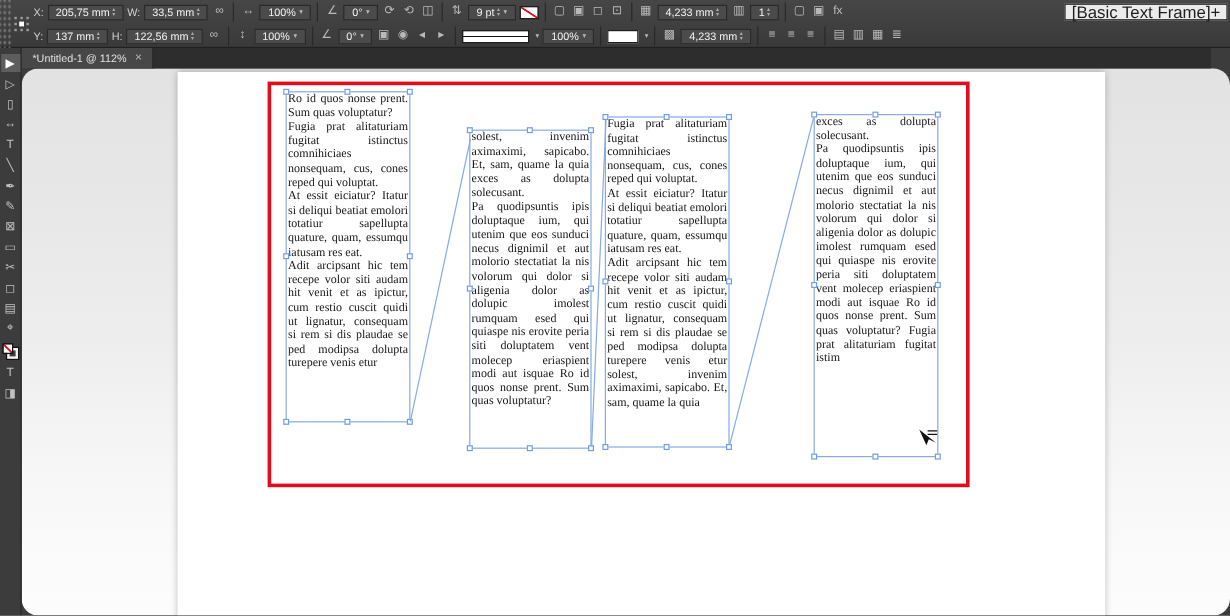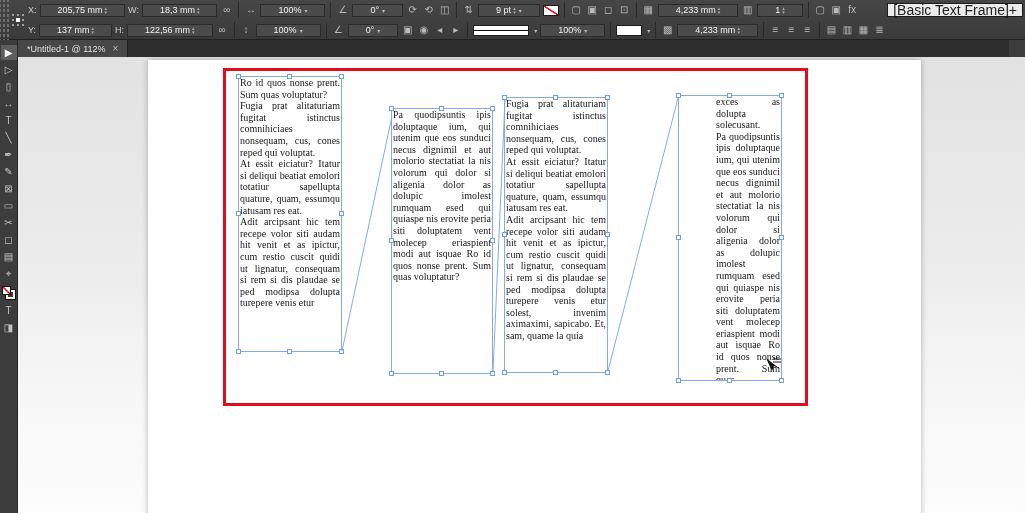--- a/index.html
+++ b/index.html
@@ -16,21 +16,21 @@
   .proxy { position:absolute; left:11px; top:13px; width:14px; height:14px; display:grid;
            grid-template-columns:repeat(3,1fr); grid-template-rows:repeat(3,1fr); gap:1px; }
   .proxy i { width:2px; height:2px; margin:auto; background:#9d9d9d; }
   .proxy i.sel { background:#fff; box-shadow:0 0 0 1px #fff; }
 
   .row { position:absolute; left:28px; right:2px; height:20px; display:flex; align-items:center;
          gap:3px; font-size:9px; color:#ddd; white-space:nowrap; }
   .row1 { top:0; } .row2 { top:20px; }
   .lbl { color:#cfcfcf; flex:none; }
   .fld { display:flex; align-items:center; gap:1px; background:#4b4b4b; border:1px solid #2a2a2a;
-         height:13px; padding:0 17px; color:#f1f1f1; flex:none; }
+         height:13px; padding:0 6px; color:#f1f1f1; flex:none; }
   .spin { display:flex; flex-direction:column; justify-content:center; font-size:5px;
           line-height:4px; color:#a9a9a9; margin-left:1px; }
   .dd { font-size:6px; color:#b8b8b8; margin-left:2px; }
   .ico { min-width:13px; text-align:center; color:#b9b9b9; font-size:10px; line-height:14px; flex:none; }
   .sep { width:1px; height:16px; background:#292929; flex:none; margin:0 2px; }
   .swatch-none { width:16px; height:11px; flex:none; border:1px solid #1d1d1d;
                  background:linear-gradient(to top right,#fff 43%,#e01020 47%,#e01020 53%,#fff 57%); }
   .stroke-preview { width:56px; height:11px; flex:none; border:1px solid #1d1d1d;
                  background:linear-gradient(#fff 40%,#101010 40%,#101010 58%,#fff 58%); }
   .fill-swatch { width:26px; height:11px; flex:none; background:#fff; border:1px solid #1d1d1d; }
@@ -53,21 +53,21 @@
 
   
   .tabbar { position:absolute; left:18px; top:40px; right:16px; height:17px; background:#2d2d2d;
             display:flex; align-items:stretch; z-index:8; }
   .tab { display:flex; align-items:center; gap:7px; background:#474747; color:#e0e0e0;
          font-size:9px; padding:0 9px; border-right:1px solid #1f1f1f; }
   .tab-close { color:#b5b5b5; font-size:10px; }
 
   
   .docarea { position:absolute; left:18px; top:57px; right:0; bottom:0; overflow:hidden;
-             background:linear-gradient(#e2e2e2,#ececec 45%,#f7f7f7 75%,#fdfdfd); }
+             background:linear-gradient(#e2e2e2,#ececec 45%,#f7f7f7 75%,#fdfdfd);border-radius:14px; }
   .page { position:absolute; left:130px; top:3px; width:773px; height:470px; background:#fff;
           box-shadow:0 0 6px rgba(0,0,0,0.28); }
   .red-rect { position:absolute; left:205px; top:11px; width:585px; height:338px;
               border:3px solid #e20d1c; z-index:1; }
 
   .tframe { position:absolute; border:1px solid #86abe4; z-index:2; }
   .txt { height:100%; overflow:hidden; padding:0 1px; font-family:"Liberation Serif", serif;
          font-size:10px; line-height:11.6px; text-align:justify; color:#161616; }
   .txt p { margin:0; }
 
@@ -102,21 +102,21 @@
       <span class="lbl">X:</span>
       <span class="fld">
         <span>205,75 mm</span>
         <span class="spin">
             <span>▴</span>
             <span>▾</span>
           </span>
       </span>
       <span class="lbl">W:</span>
       <span class="fld">
-        <span>18,3 mm</span>
+        <span>33,5 mm</span>
         <span class="spin">
             <span>▴</span>
             <span>▾</span>
           </span>
       </span>
       <span class="ico">∞</span>
       <span class="sep"></span>
       <span class="ico">↔</span>
       <span class="fld">
         <span>100%</span>
@@ -285,20 +285,21 @@
         <span class="handle h-tm"></span>
         <span class="handle h-tr"></span>
         <span class="handle h-ml"></span>
         <span class="handle h-mr"></span>
         <span class="handle h-bl"></span>
         <span class="handle h-bm"></span>
         <span class="handle h-br"></span>
       </div>
     <div class="tframe text-frame" style="left:373px; top:51px; width:102px; height:266px;">
       <div class="txt">
+          <p>solest, invenim aximaximi, sapicabo. Et, sam, quame la quia exces as dolupta solecusant.</p>
           <p>Pa quodipsuntis ipis doluptaque ium, qui utenim que eos sunduci necus dignimil et aut molorio stectatiat la nis volorum qui dolor si aligenia dolor as dolupic imolest rumquam esed qui quiaspe nis erovite peria siti doluptatem vent molecep eriaspient modi aut isquae Ro id quos nonse prent. Sum quas voluptatur?</p>
         </div>
     <span class="handle h-tl"></span>
         <span class="handle h-tm"></span>
         <span class="handle h-tr"></span>
         <span class="handle h-ml"></span>
         <span class="handle h-mr"></span>
         <span class="handle h-bl"></span>
         <span class="handle h-bm"></span>
         <span class="handle h-br"></span>
@@ -311,21 +312,21 @@
         </div>
     <span class="handle h-tl"></span>
         <span class="handle h-tm"></span>
         <span class="handle h-tr"></span>
         <span class="handle h-ml"></span>
         <span class="handle h-mr"></span>
         <span class="handle h-bl"></span>
         <span class="handle h-bm"></span>
         <span class="handle h-br"></span>
       </div>
-    <div class="tframe text-frame" style="left:660px; top:38px; width:104px; height:286px;padding-left:36px;">
+    <div class="tframe text-frame" style="left:660px; top:38px; width:104px; height:286px;">
       <div class="txt">
           <p>exces as dolupta solecusant.</p>
           <p>Pa quodipsuntis ipis doluptaque ium, qui utenim que eos sunduci necus dignimil et aut molorio stectatiat la nis volorum qui dolor si aligenia dolor as dolupic imolest rumquam esed qui quiaspe nis erovite peria siti doluptatem vent molecep eriaspient modi aut isquae Ro id quos nonse prent. Sum quas voluptatur? Fugia prat alitaturiam fugitat istim</p>
         </div>
     <span class="handle h-tl"></span>
         <span class="handle h-tm"></span>
         <span class="handle h-tr"></span>
         <span class="handle h-ml"></span>
         <span class="handle h-mr"></span>
         <span class="handle h-bl"></span>

